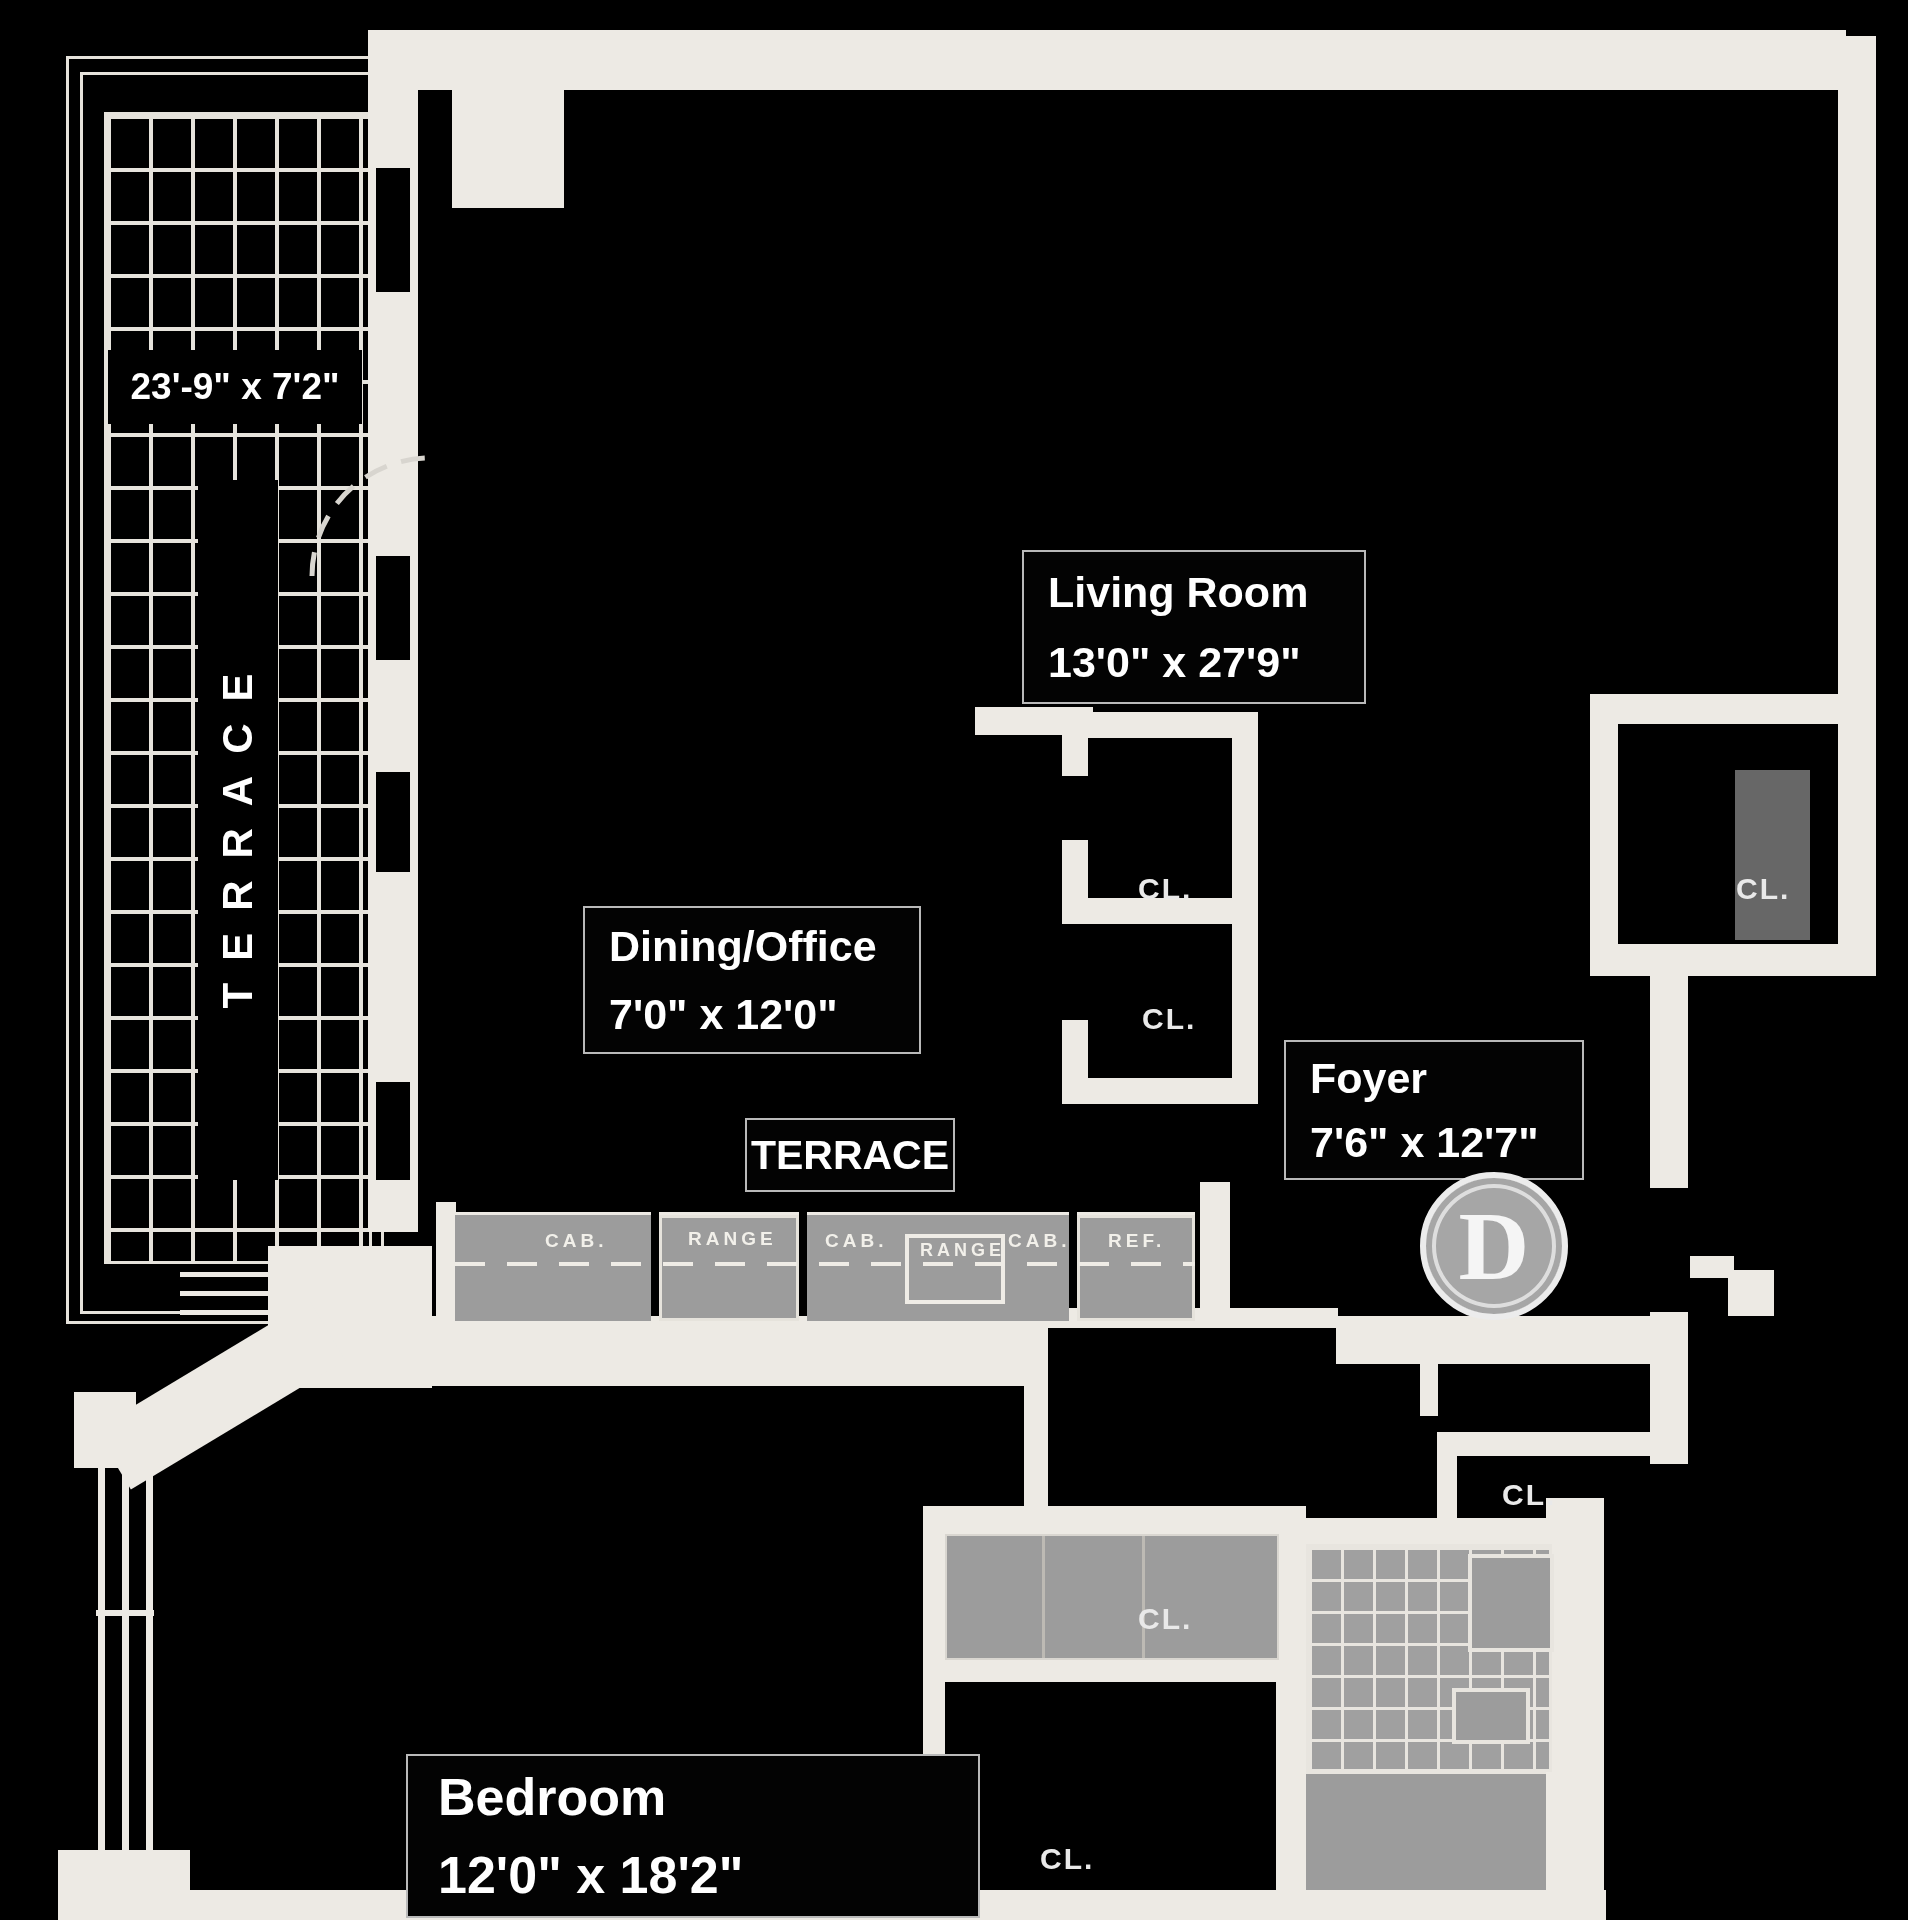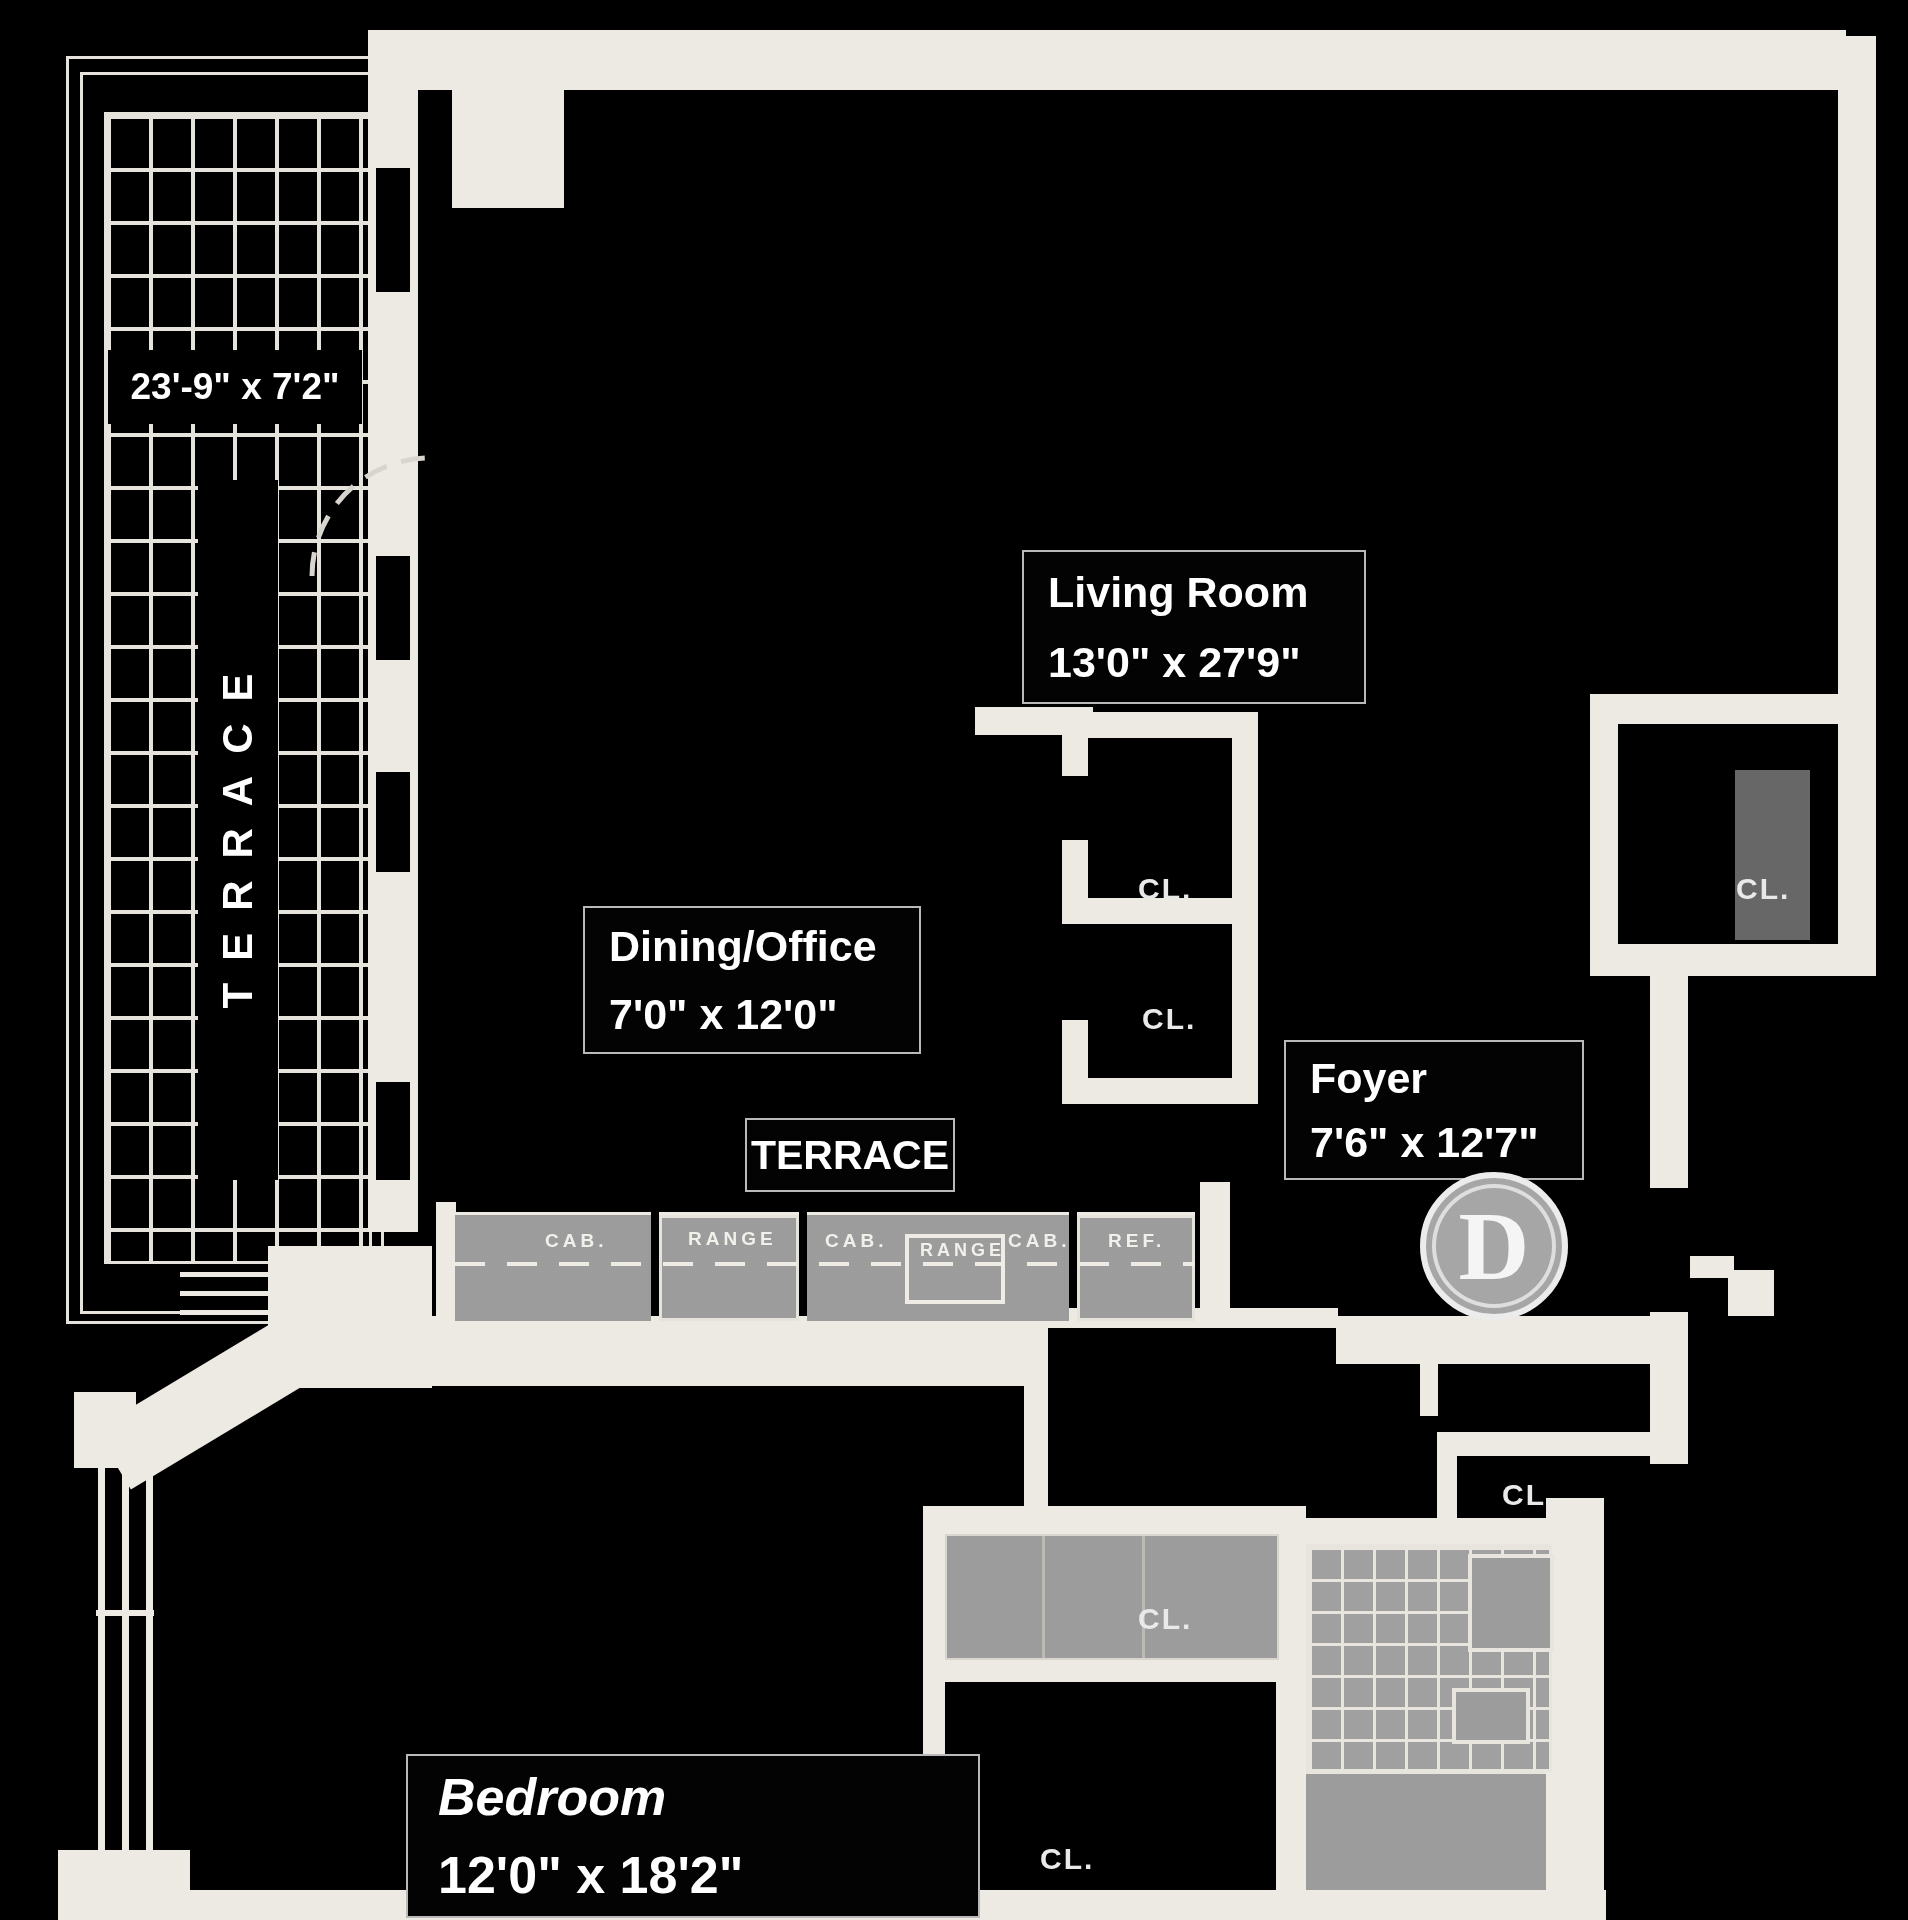--- a/index.html
+++ b/index.html
@@ -157,21 +157,21 @@
   <div class="rlabel" style="left:745px;top:1118px;width:206px;height:70px;font-size:41px;align-items:center;">
     <span style="padding:0;">TERRACE</span>
   </div>
 
   <div class="rlabel" style="left:1284px;top:1040px;width:296px;height:136px;font-size:43px;line-height:64px;">
     <span class="rname">Foyer</span>
     <span class="rdim">7'6" x 12'7"</span>
   </div>
 
   <div class="rlabel" style="left:406px;top:1754px;width:570px;height:160px;font-size:52px;line-height:78px;">
-    <span class="rname" style="padding-left:30px;font-style:italic;">Bedroom</span>
+    <span class="rname" style="padding-left:30px;">Bedroom</span>
     <span class="rdim" style="padding-left:30px;">12'0" x 18'2"</span>
   </div>
 
   <div class="cl" style="left:1138px;top:872px;">CL.</div>
   <div class="cl" style="left:1142px;top:1002px;">CL.</div>
   <div class="cl" style="left:1736px;top:872px;">CL.</div>
   <div class="cl" style="left:1502px;top:1478px;">CL.</div>
   <div class="cl" style="left:1138px;top:1602px;">CL.</div>
   <div class="cl" style="left:1040px;top:1842px;">
     <span>CL.</span>

